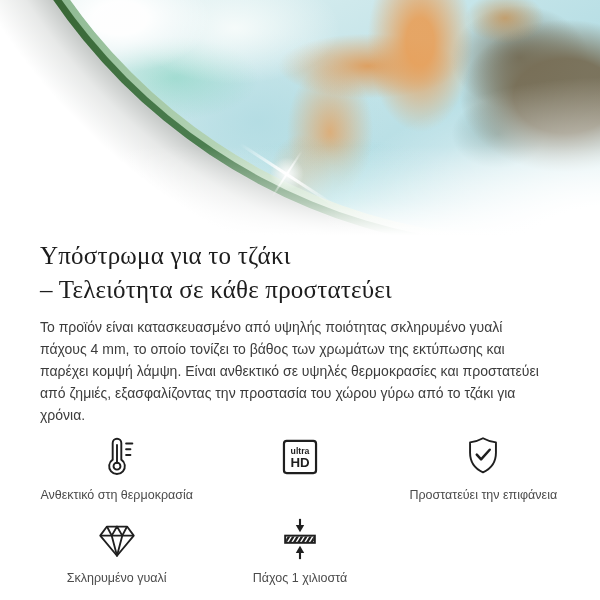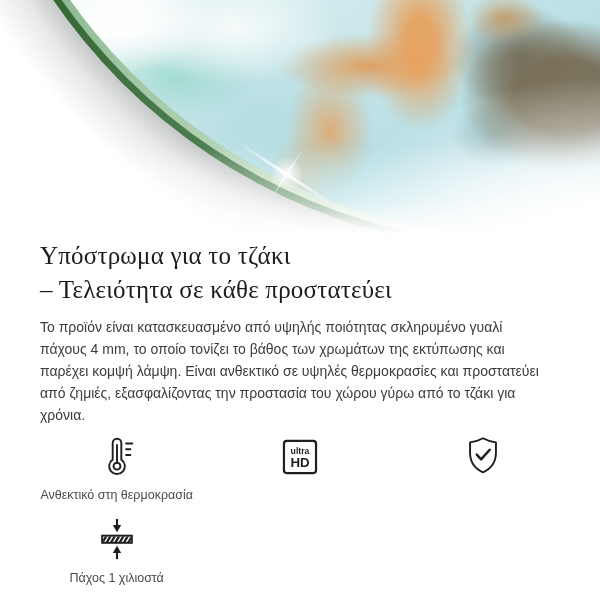--- a/index.html
+++ b/index.html
@@ -109,22 +109,34 @@
       </div>
     </div>
 
     <div class="feature">
       <div class="icon-wrap">
         <svg width="46" height="46" viewBox="0 0 48 48" fill="none" stroke="currentColor" stroke-width="2">
           <path d="M24 5.5 C28.5 8 33.5 9.3 37.5 9.8 V20.5 C37.5 30.5 32 37.3 24 41 C16 37.3 10.5 30.5 10.5 20.5 V9.8 C14.5 9.3 19.5 8 24 5.5 Z" stroke-linejoin="round"></path>
           <path d="M17.5 22.5 l4.5 5 l9 -10" stroke-width="2.6" stroke-linecap="round" stroke-linejoin="round"></path>
         </svg>
       </div>
+      <div class="feature-label">Προστατεύει την επιφάνεια</div>
     </div>
 
+    <div class="feature">
+      <div class="icon-wrap">
+        <svg width="46" height="46" viewBox="0 0 48 48" fill="none" stroke="currentColor" stroke-width="1.9" stroke-linejoin="round">
+          <path d="M13.5 11 H34.5 L41.5 20.5 L24 41.5 L6.5 20.5 Z"></path>
+          <path d="M6.5 20.5 H41.5"></path>
+          <path d="M13.5 11 L18.5 20.5 L24 11 L29.5 20.5 L34.5 11"></path>
+          <path d="M18.5 20.5 L24 41.5 L29.5 20.5"></path>
+        </svg>
+      </div>
+      <div class="feature-label">Σκληρυμένο γυαλί</div>
+    </div>
 
 
     <div class="feature">
       <div class="icon-wrap">
         <svg width="46" height="46" viewBox="0 0 48 48">
           <line x1="24" y1="3" x2="24" y2="10" stroke="currentColor" stroke-width="2.2"></line>
           <polygon points="19.6,9.5 28.4,9.5 24,17" fill="currentColor"></polygon>
           <rect x="8.5" y="20.5" width="31" height="7.5" fill="none" stroke="currentColor" stroke-width="2"></rect>
           <clipPath id="barclip">
               <rect x="9.5" y="21.5" width="29" height="5.5"></rect>

